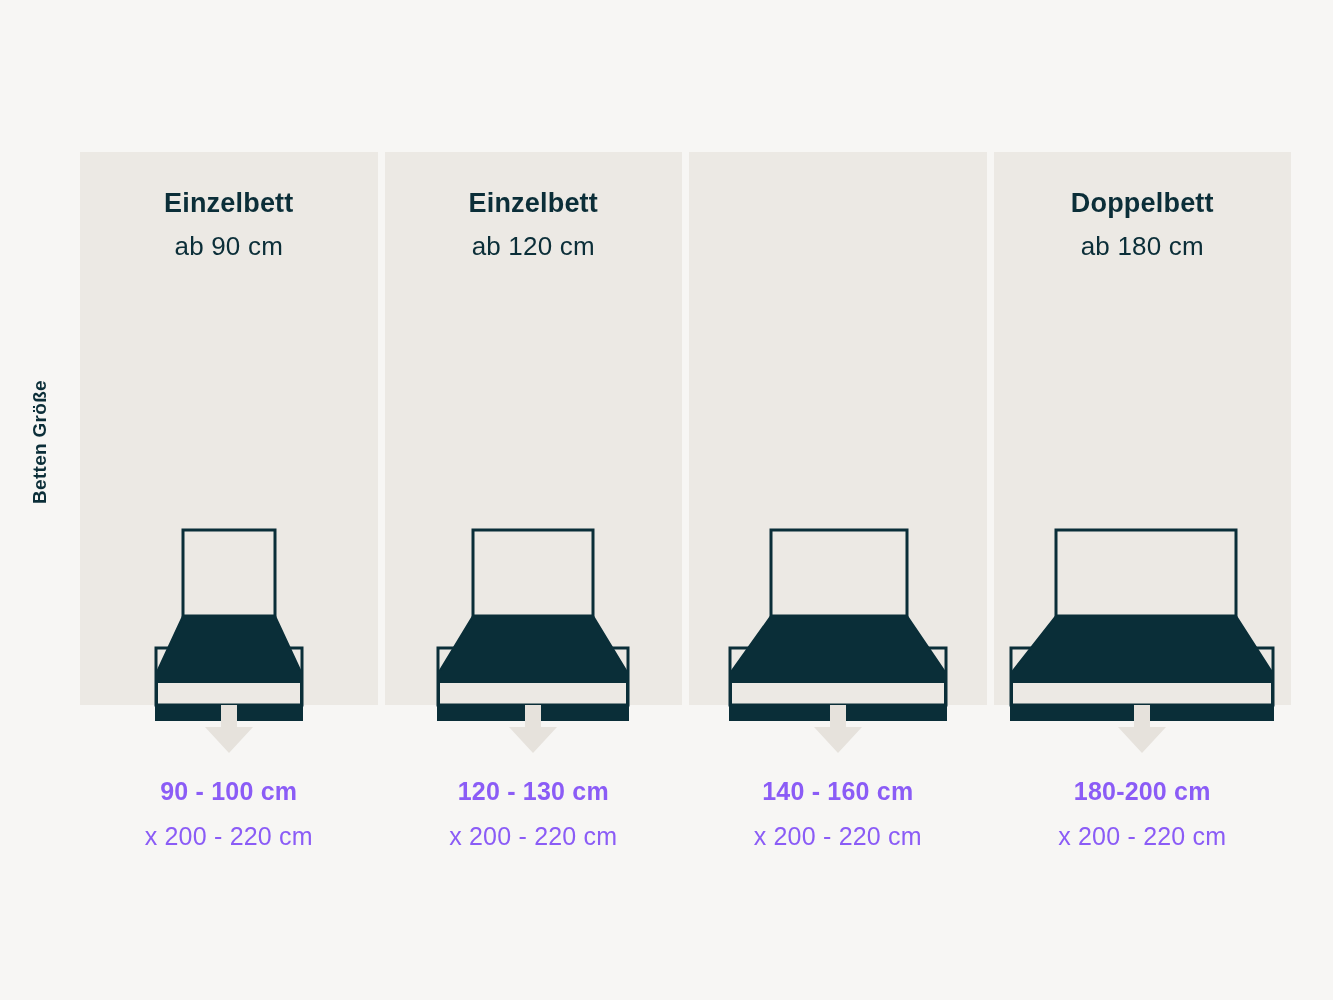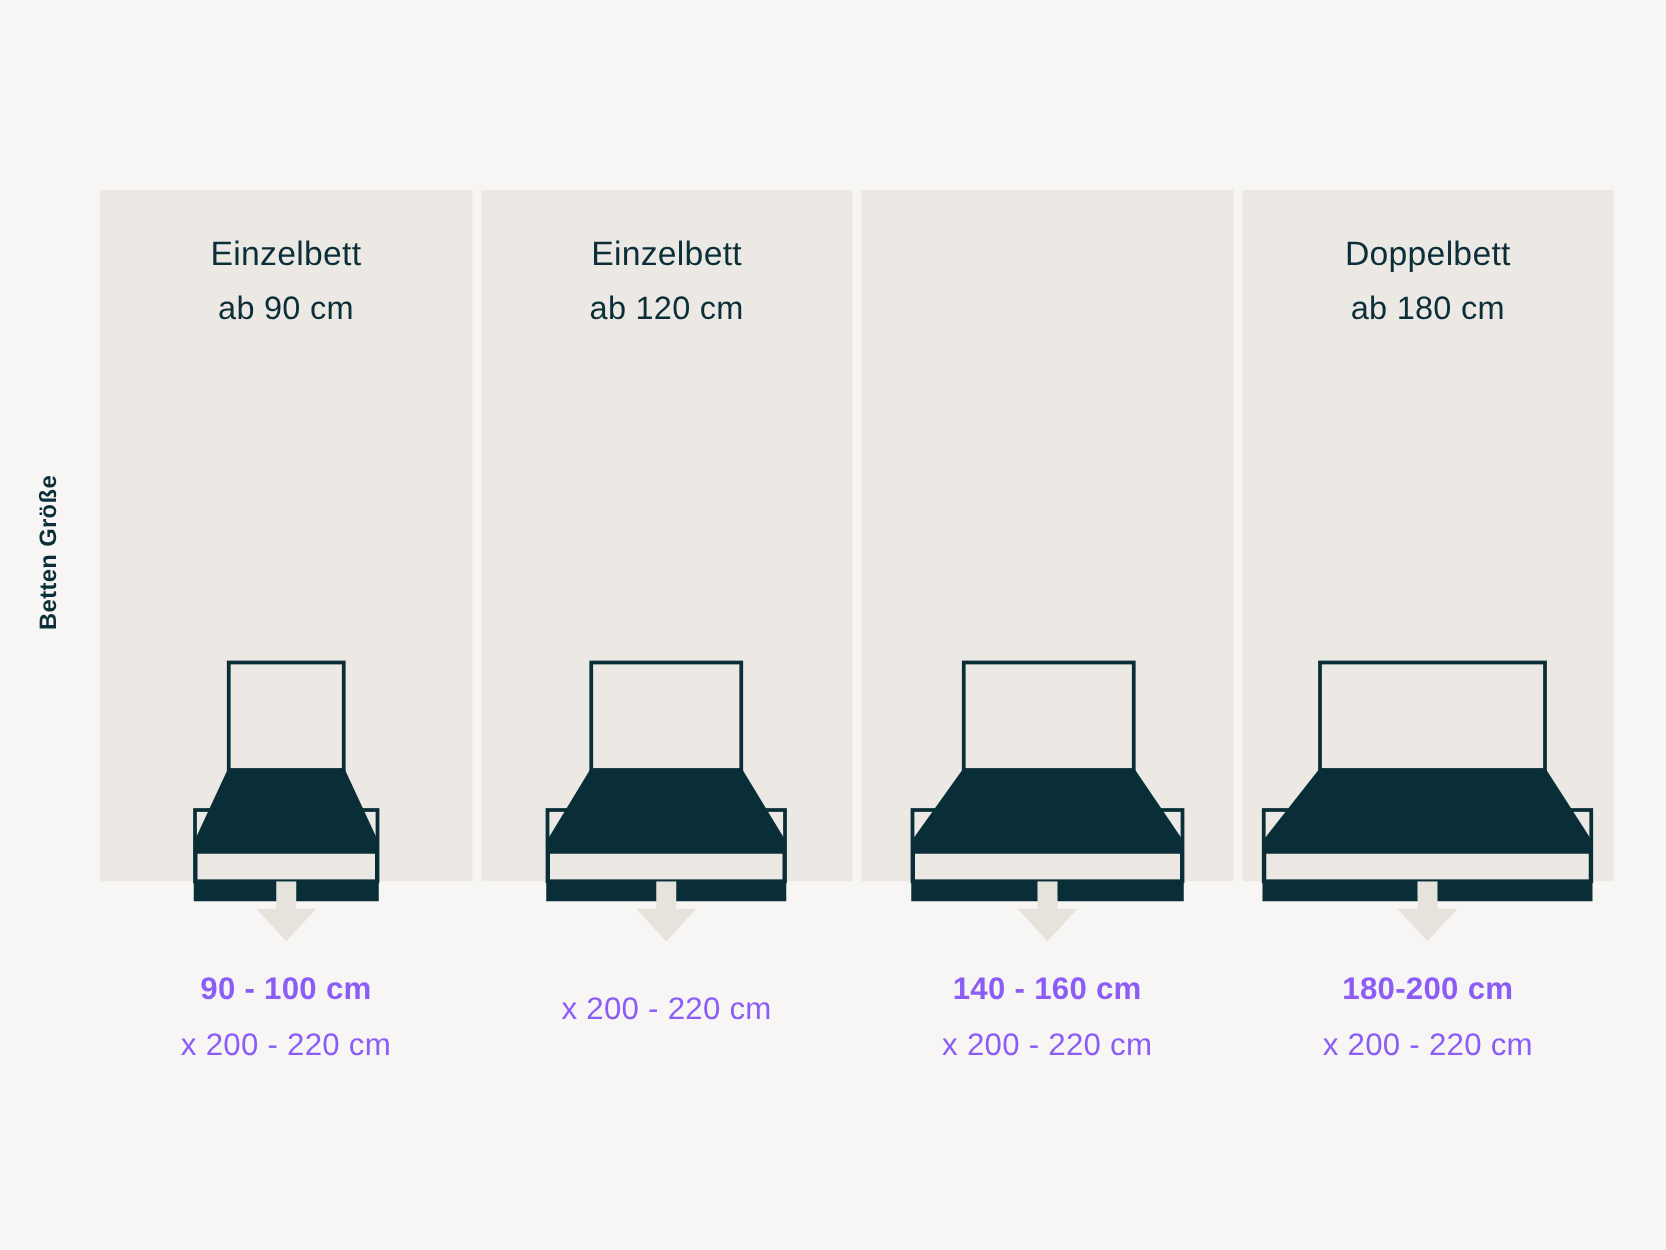--- a/index.html
+++ b/index.html
@@ -64,21 +64,21 @@
 
   .heading {
     position: relative;
     margin-top: 38px;
     text-align: center;
     color: #0b2e38;
     line-height: 1.0;
   }
   .heading .name {
     font-size: 27px;
-    font-weight: normal;
+    font-weight: bold;
     letter-spacing: 0.2px;
     display: block;
   }
   .heading .size {
     font-size: 26px;
     font-weight: normal;
     letter-spacing: 0.2px;
     display: block;
     margin-top: 16px;
   }
@@ -187,20 +187,21 @@
         <rect x="3" y="120" width="190" height="57" fill="none" stroke="#0a2e38" stroke-width="3"></rect>
         <rect x="71" y="177" width="54" height="8" fill="#0a2e38"></rect>
       </svg>
     </div>
     <div class="arrow">
       <svg width="56" height="50" viewBox="0 0 56 50">
         <path d="M20 0 L36 0 L36 22 L52 22 L28 48 L4 22 L20 22 Z" fill="#e6e2dc"></path>
       </svg>
     </div>
     <div class="dims">
+      <span class="w">120 - 130 cm</span>
       <span class="l">x 200 - 220 cm</span>
     </div>
   </div>
 
   <div class="column">
     <div class="panel"></div>
     <div class="bed-wrap">
       <svg width="222" height="176" viewBox="0 0 222 176">
         <rect x="44" y="2" width="136" height="86" fill="none" stroke="#0a2e38" stroke-width="3"></rect>
         <path d="M44 88 L180 88 L218 144 L4 144 Z" fill="#0a2e38" stroke="#0a2e38" stroke-width="2"></path>

